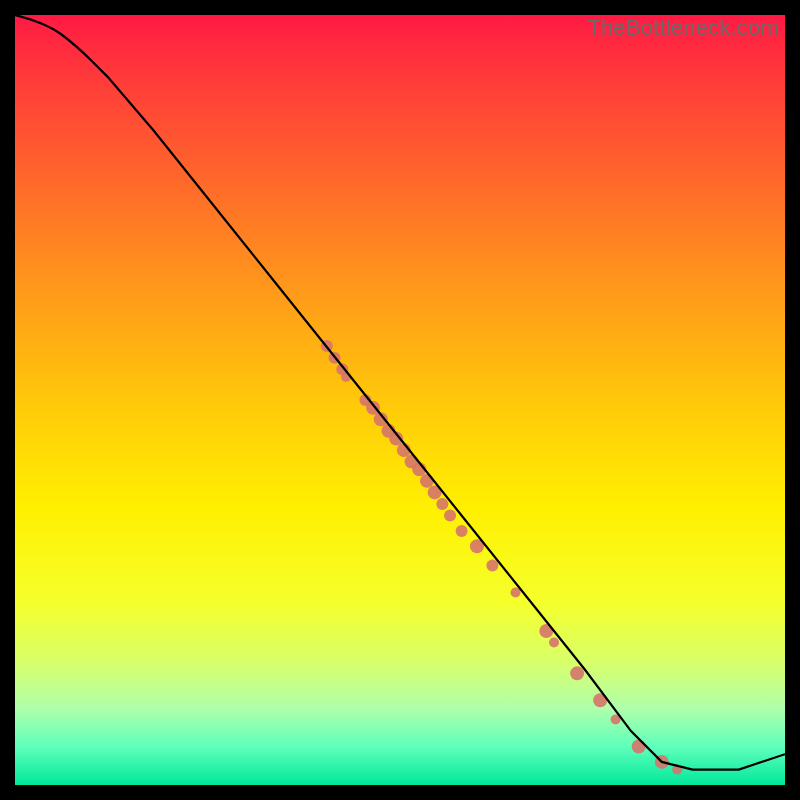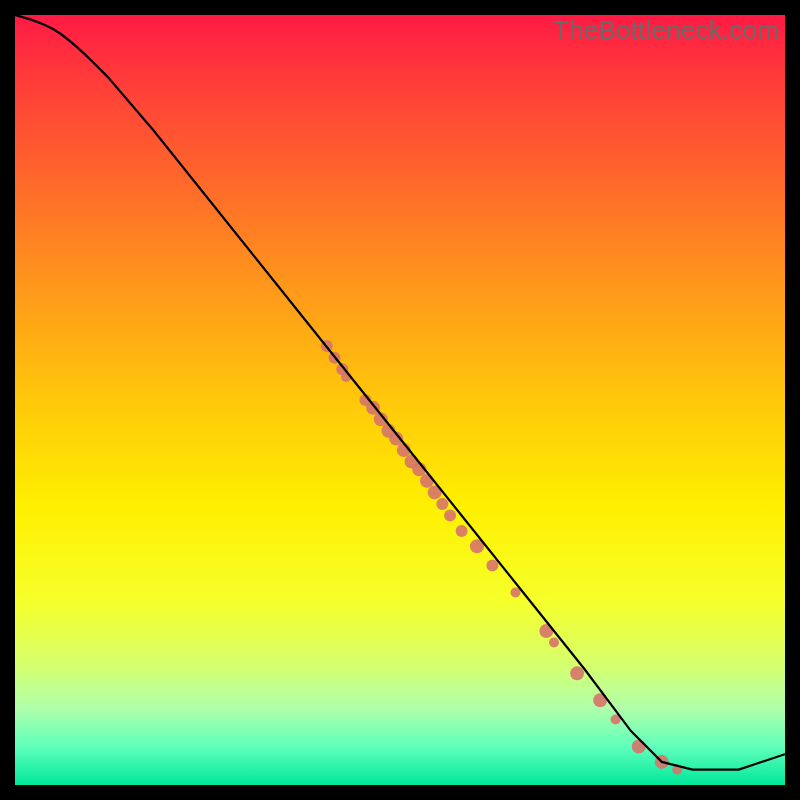--- a/index.html
+++ b/index.html
@@ -37,21 +37,21 @@
       #b0ffaa 90%,
       #60ffbb 95%,
       #00e89a 100%
     );
   }
   .watermark {
     position: absolute;
     top: 0px;
     right: 6px;
     color: #6a6a6a;
-    font-size: 26px;
+    font-size: 22px;
     font-weight: 500;
     letter-spacing: 0.2px;
     user-select: none;
   }
   svg.curve {
     position: absolute;
     left: 0;
     top: 0;
     width: 770px;
     height: 770px;

